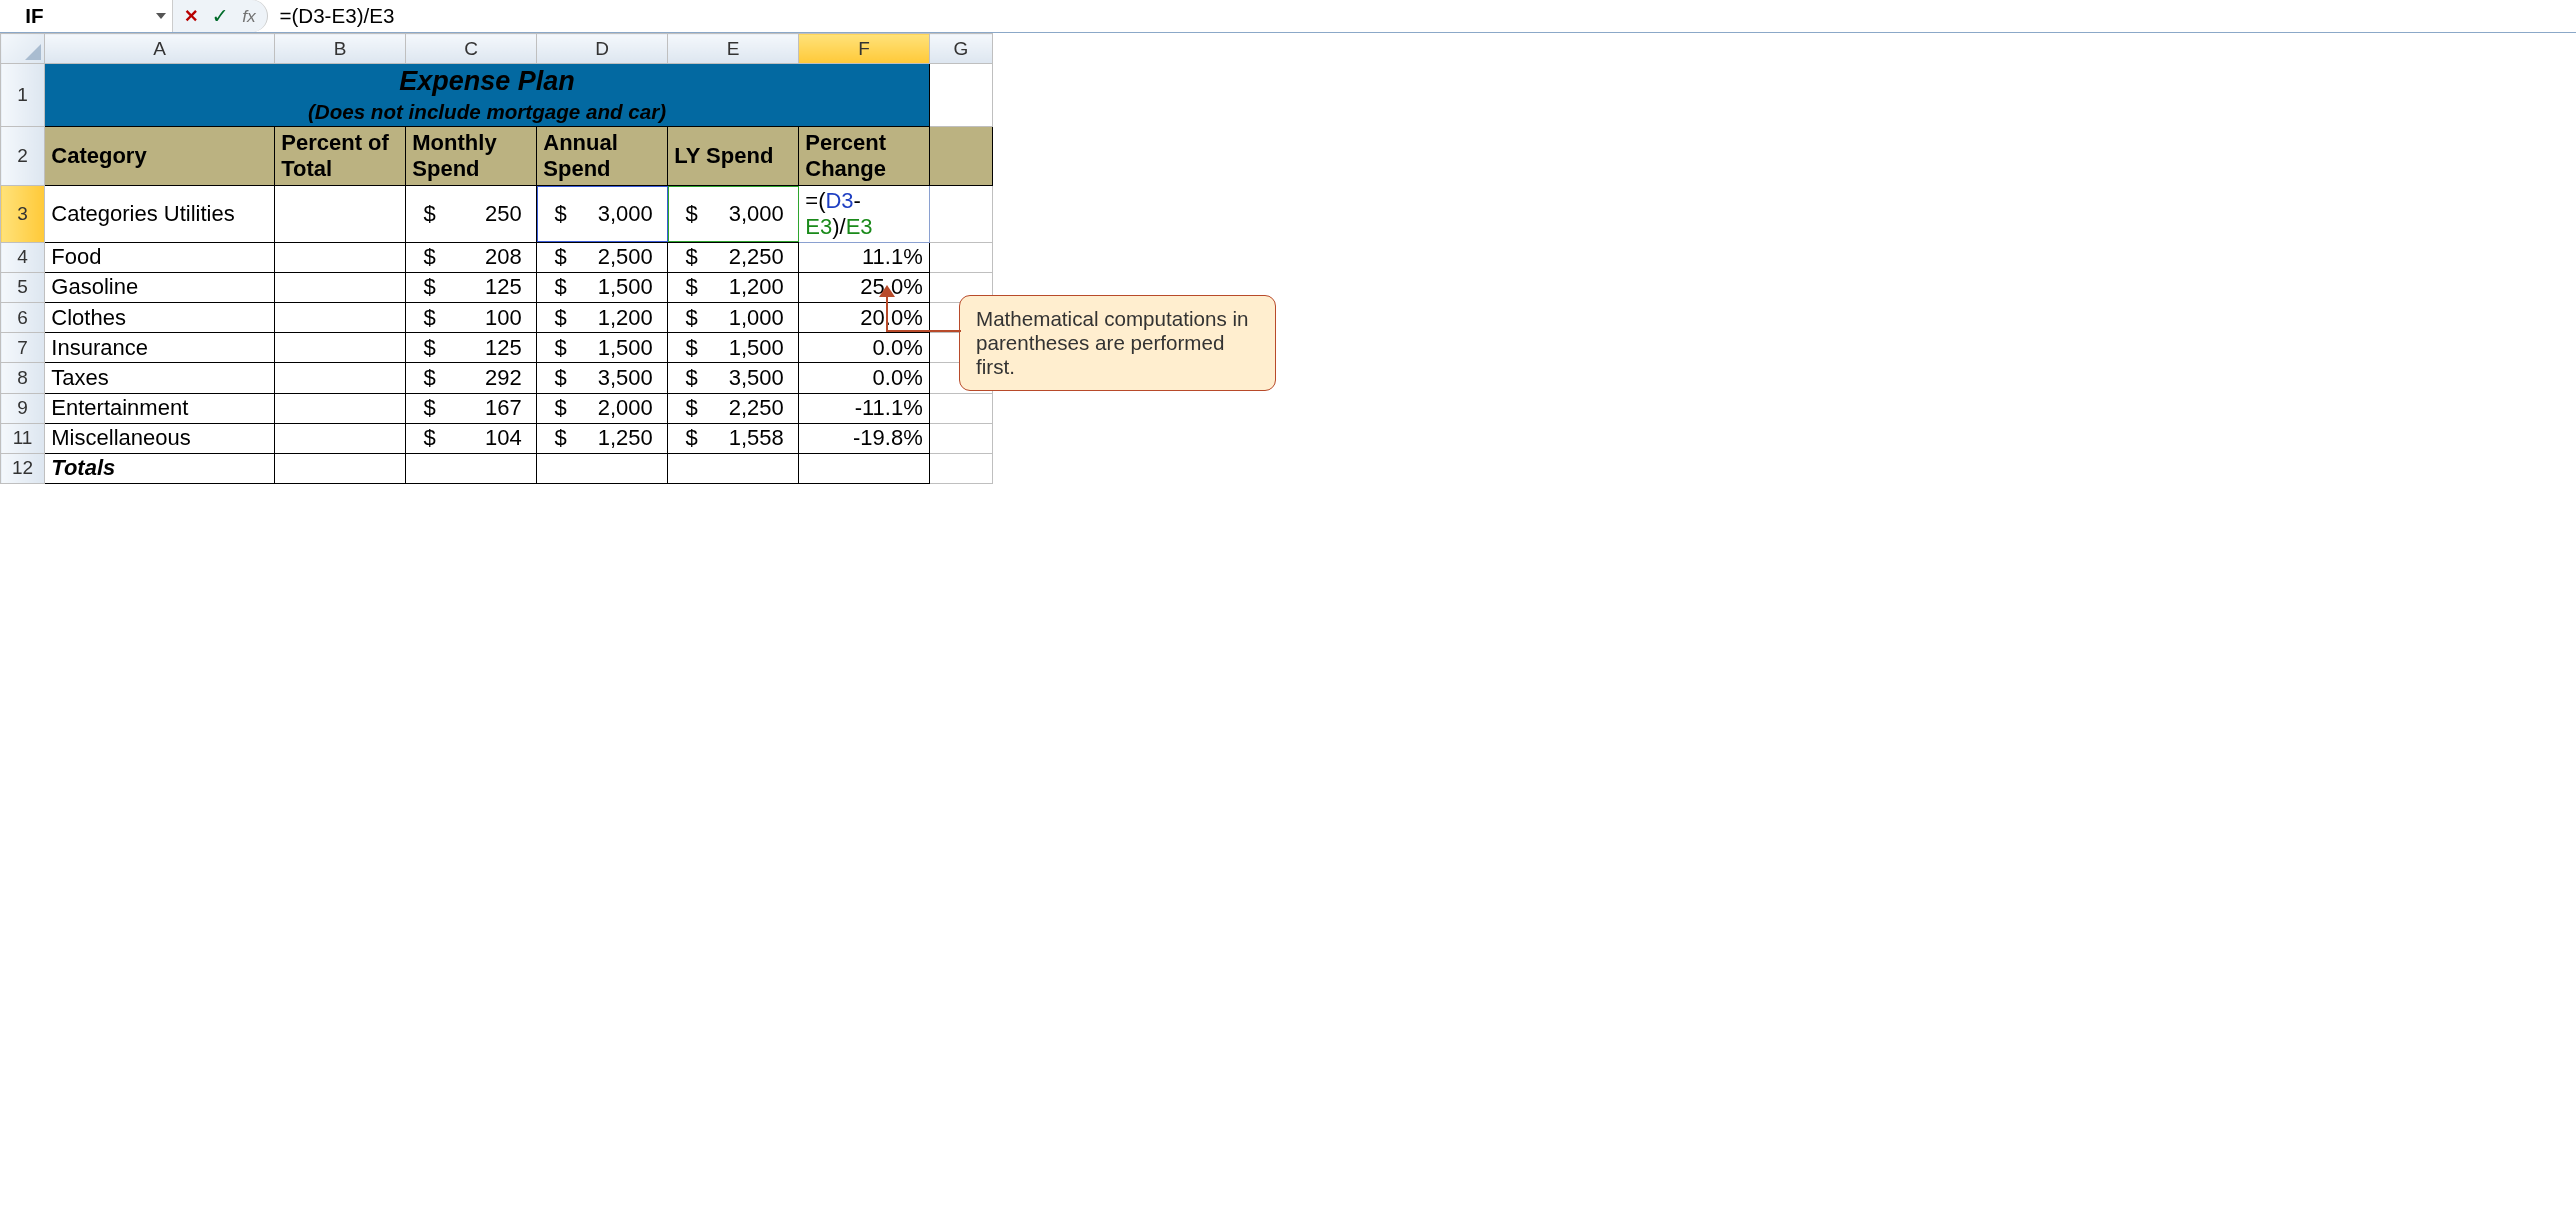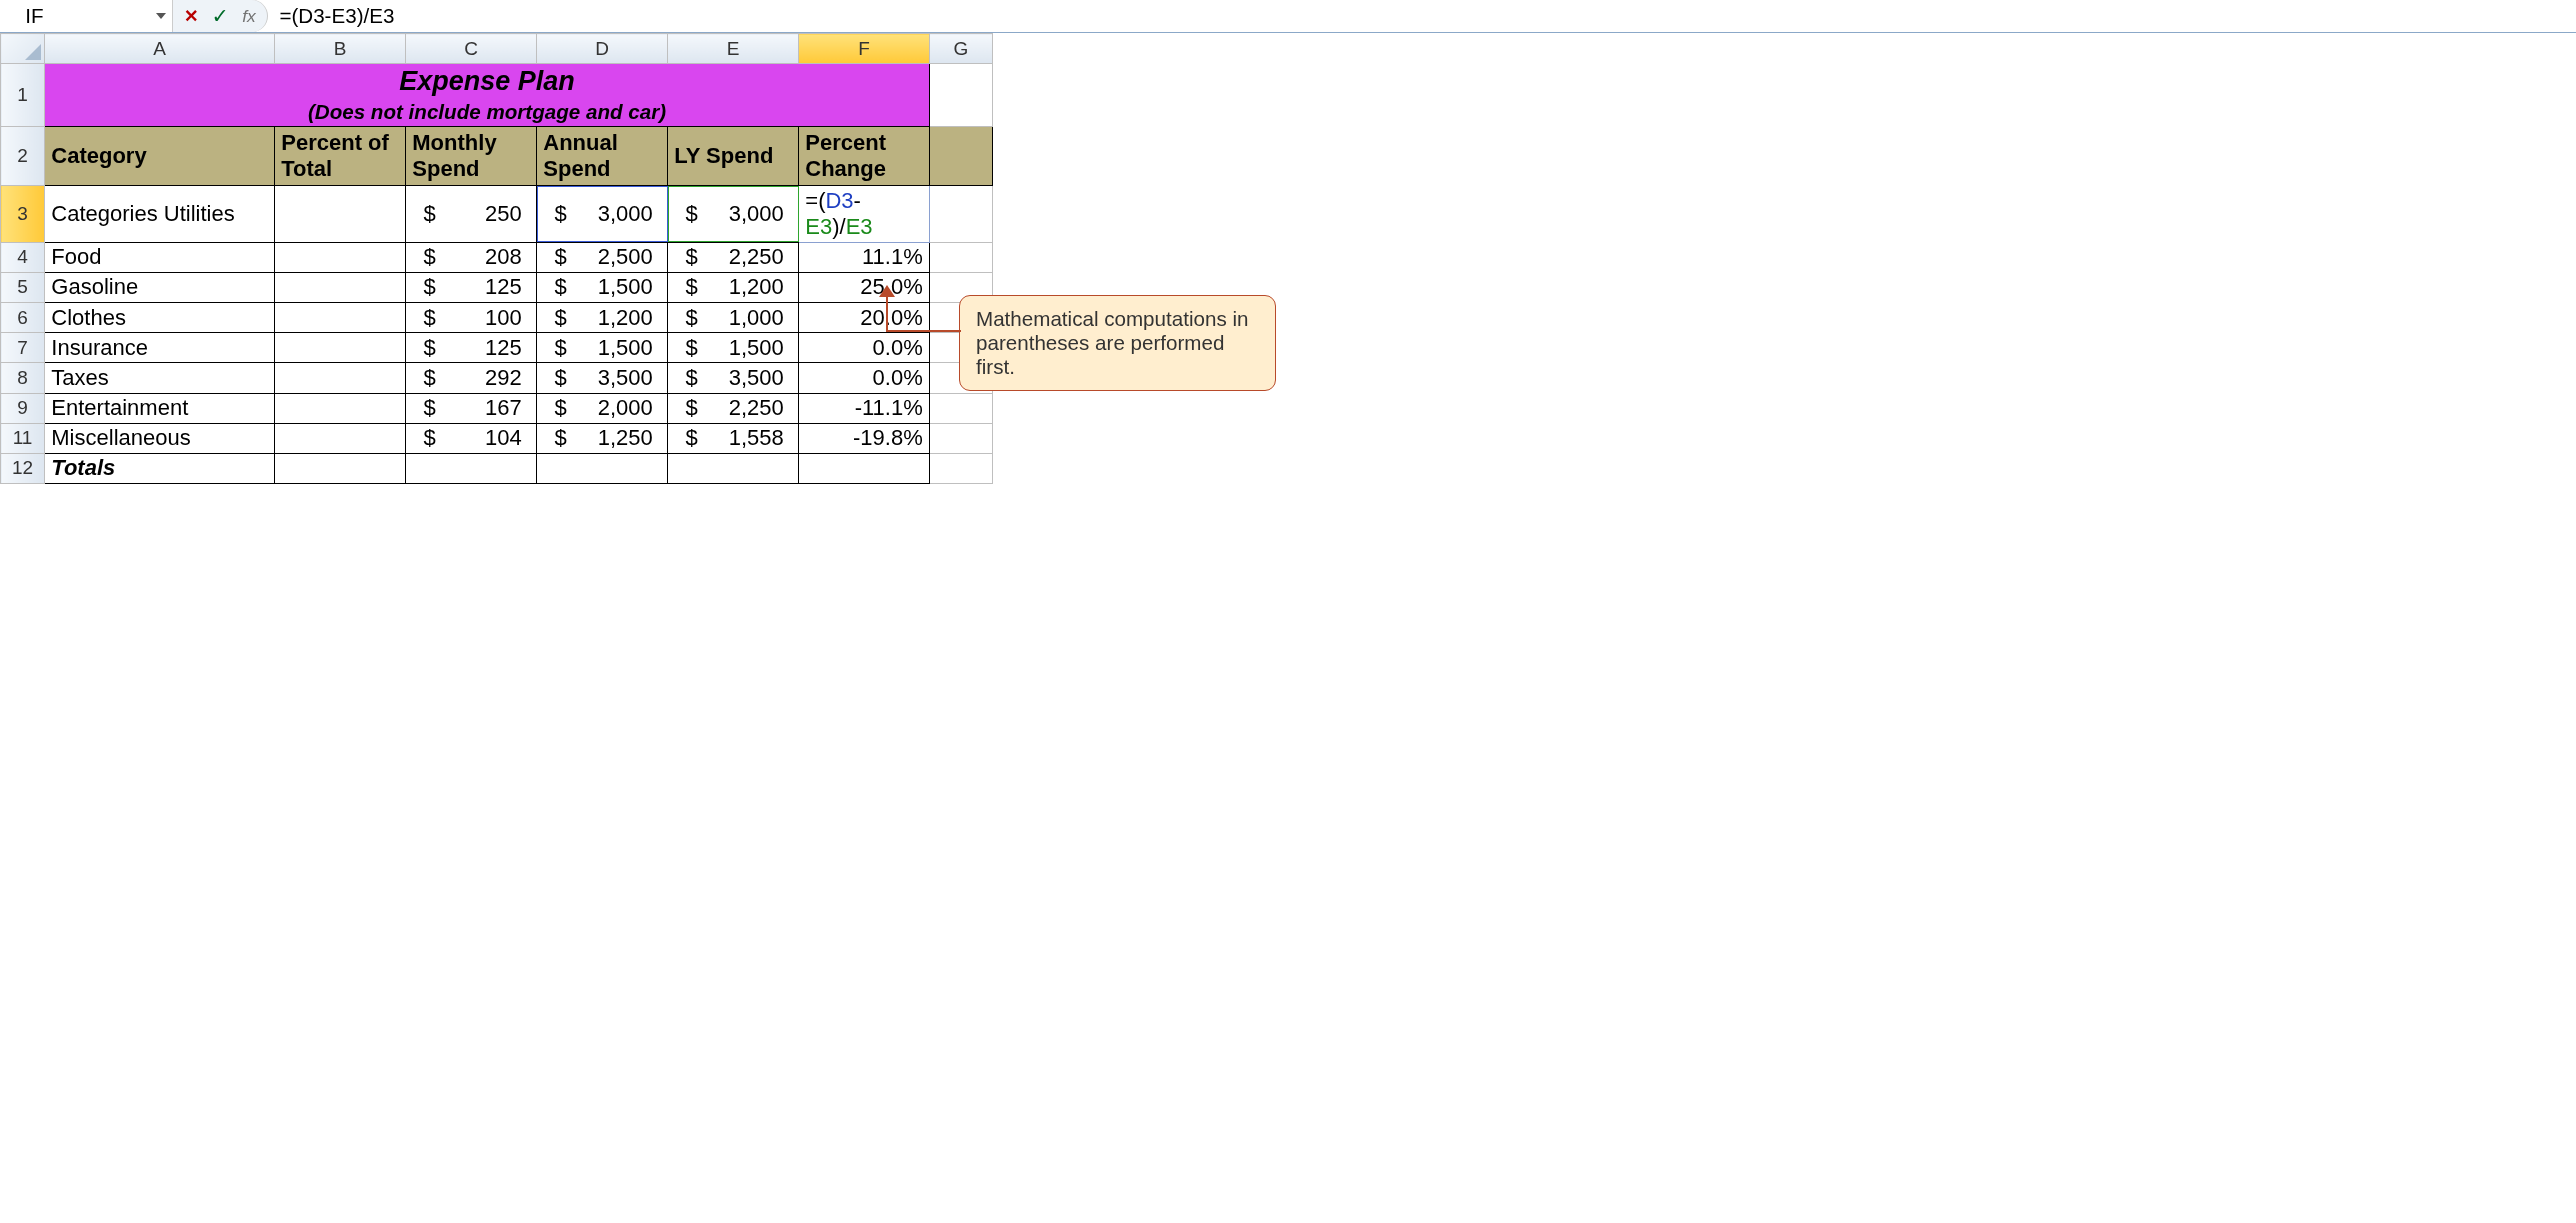--- a/index.html
+++ b/index.html
@@ -19,20 +19,21 @@
   }
   .namebox {
     width: 173px;
     height: 100%;
     display: flex;
     align-items: center;
     justify-content: space-between;
     padding: 0 6.3px;
     border-right: 0.8px solid #ccc;
     font-size: 20.6px;
+    font-weight: bold;
   }
   .namebox-text {
     flex: 1;
     text-align: left;
     padding-left: 19px;
   }
   .namebox .dd {
     width: 0; height: 0;
     border-left: 5.5px solid transparent;
     border-right: 5.5px solid transparent;
@@ -107,21 +108,21 @@
   }
   .corner::after {
     content:'';
     position:absolute;
     right:3.2px; bottom:3.2px;
     width:0;height:0;
     border-left:16px solid transparent;
     border-bottom:16px solid #a9bcd0;
   }
   .title-row td.merged {
-    background:#d946ef;
+    background:#0369a1;
     text-align:center;
     font-size:27px;
     font-weight:bold;
     font-style:italic;
     height:63px !important;
     border:0.8px solid #000;
   }
   .title-row .sub {
     display:block;
     font-size:20.6px;

